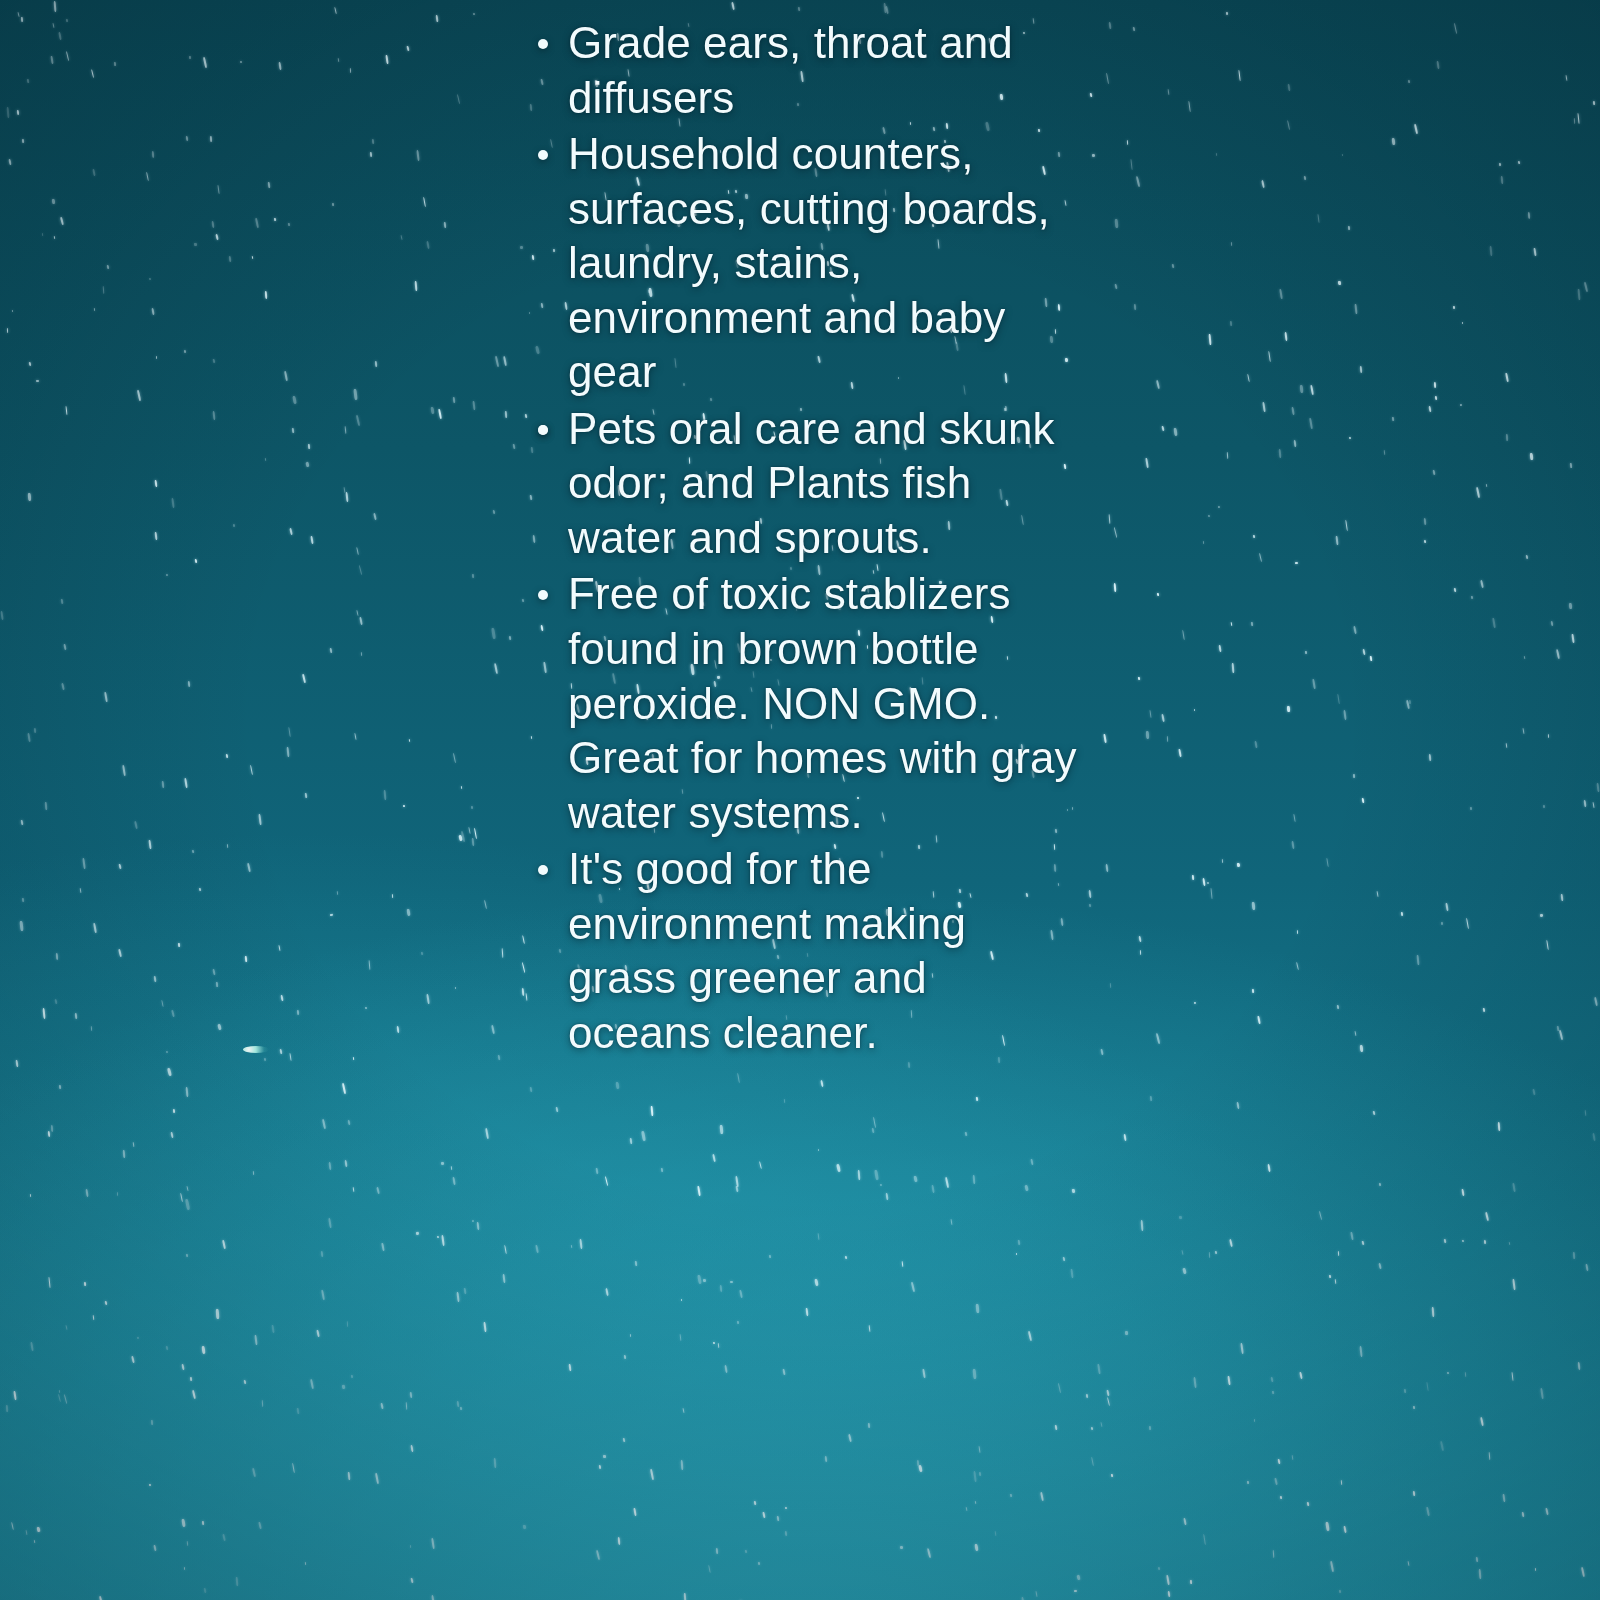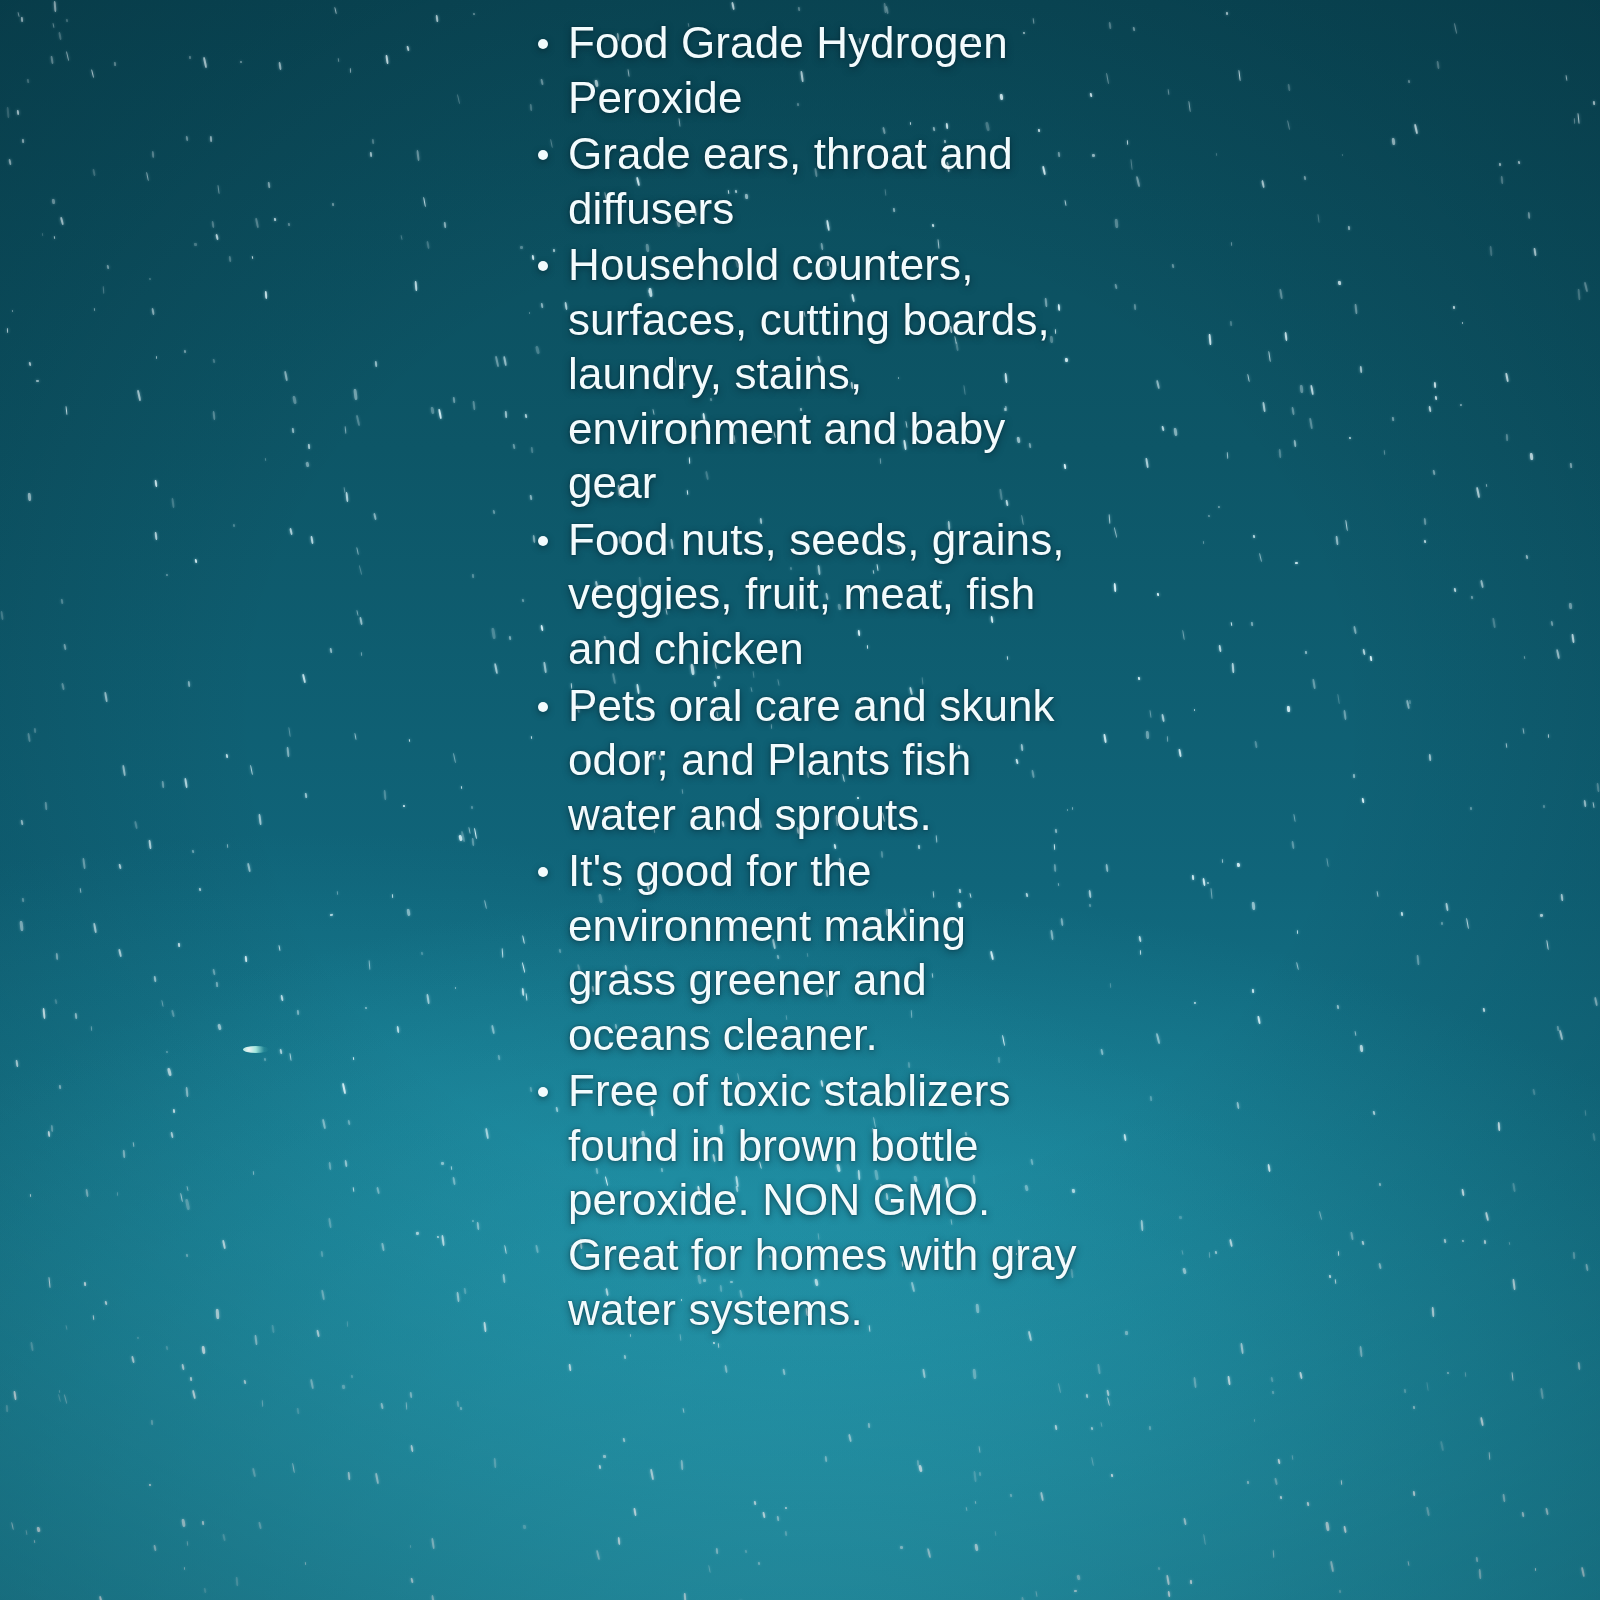--- a/index.html
+++ b/index.html
@@ -995,22 +995,21 @@
       <div class="star" style="left: 1134px; top: 303.8px; width: 2.3px; height: 5.5px; opacity: 0.36; transform: rotate(-5.2deg);"></div>
       <div class="star" style="left: 162.2px; top: 999.5px; width: 1.2px; height: 7.4px; opacity: 0.43; transform: rotate(-11.8deg);"></div>
       <div class="star" style="left: 885.4px; top: 188.8px; width: 1.1px; height: 7px; opacity: 0.28; transform: rotate(-7.5deg);"></div>
       <div class="star" style="left: 649.3px; top: 287.9px; width: 2.5px; height: 8.5px; opacity: 0.8; transform: rotate(-8deg);"></div>
     </div>
   <div class="comet"></div>
   <div class="sky-vignette"></div>
 
   <div class="content">
     <ul class="bullets">
-      <li><span class="dot"></span><span>Food Grade Hydrogen Peroxide</span></li>
       <li><span class="dot"></span><span>Grade ears, throat and diffusers</span></li>
       <li><span class="dot"></span><span>Household counters, surfaces, cutting boards, laundry, stains, environment and baby gear</span></li>
-      <li><span class="dot"></span><span>Food nuts, seeds, grains, veggies, fruit, meat, fish and chicken</span></li>
+      <li><span class="dot"></span></li>
       <li><span class="dot"></span><span>Pets oral care and skunk odor; and Plants fish water and sprouts.</span></li>
+      <li><span class="dot"></span><span>Free of toxic stablizers found in brown bottle peroxide. NON GMO. Great for homes with gray water systems.</span></li>
       <li><span class="dot"></span><span>It's good for the environment making grass greener and oceans cleaner.</span></li>
-      <li><span class="dot"></span><span>Free of toxic stablizers found in brown bottle peroxide. NON GMO. Great for homes with gray water systems.</span></li>
     </ul>
   </div>
 </div>
 
 </body></html>

